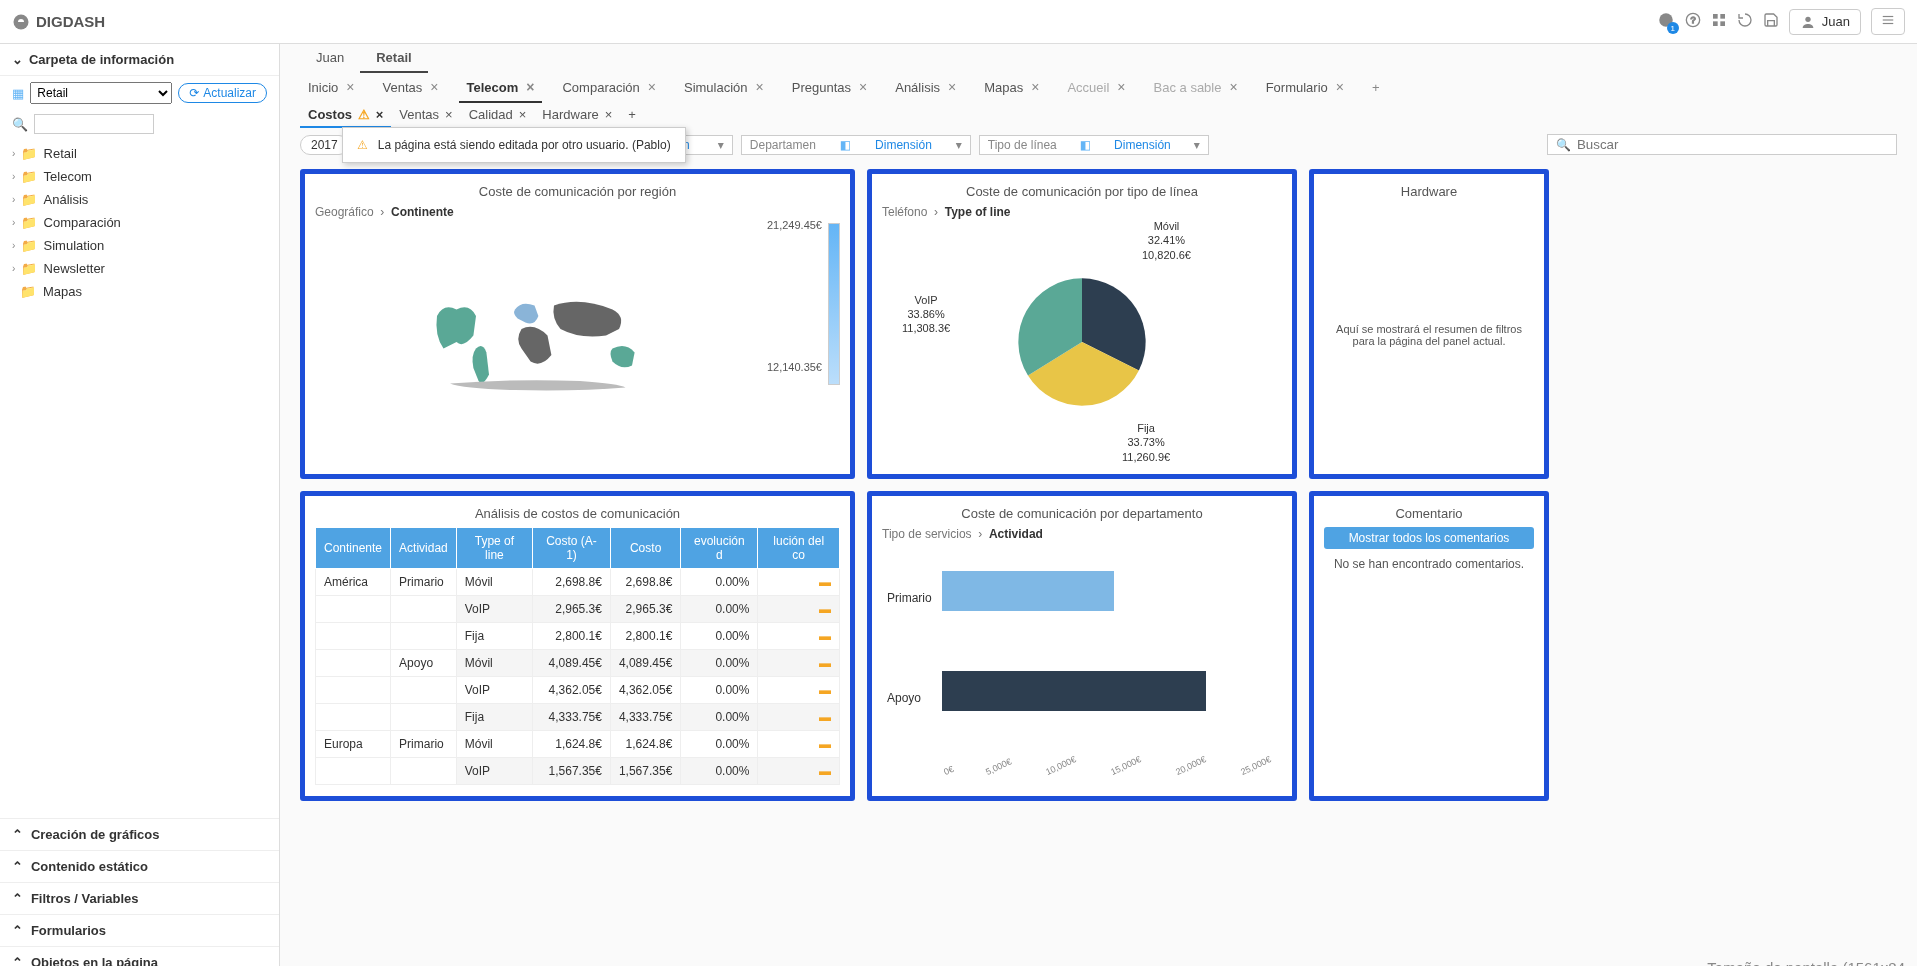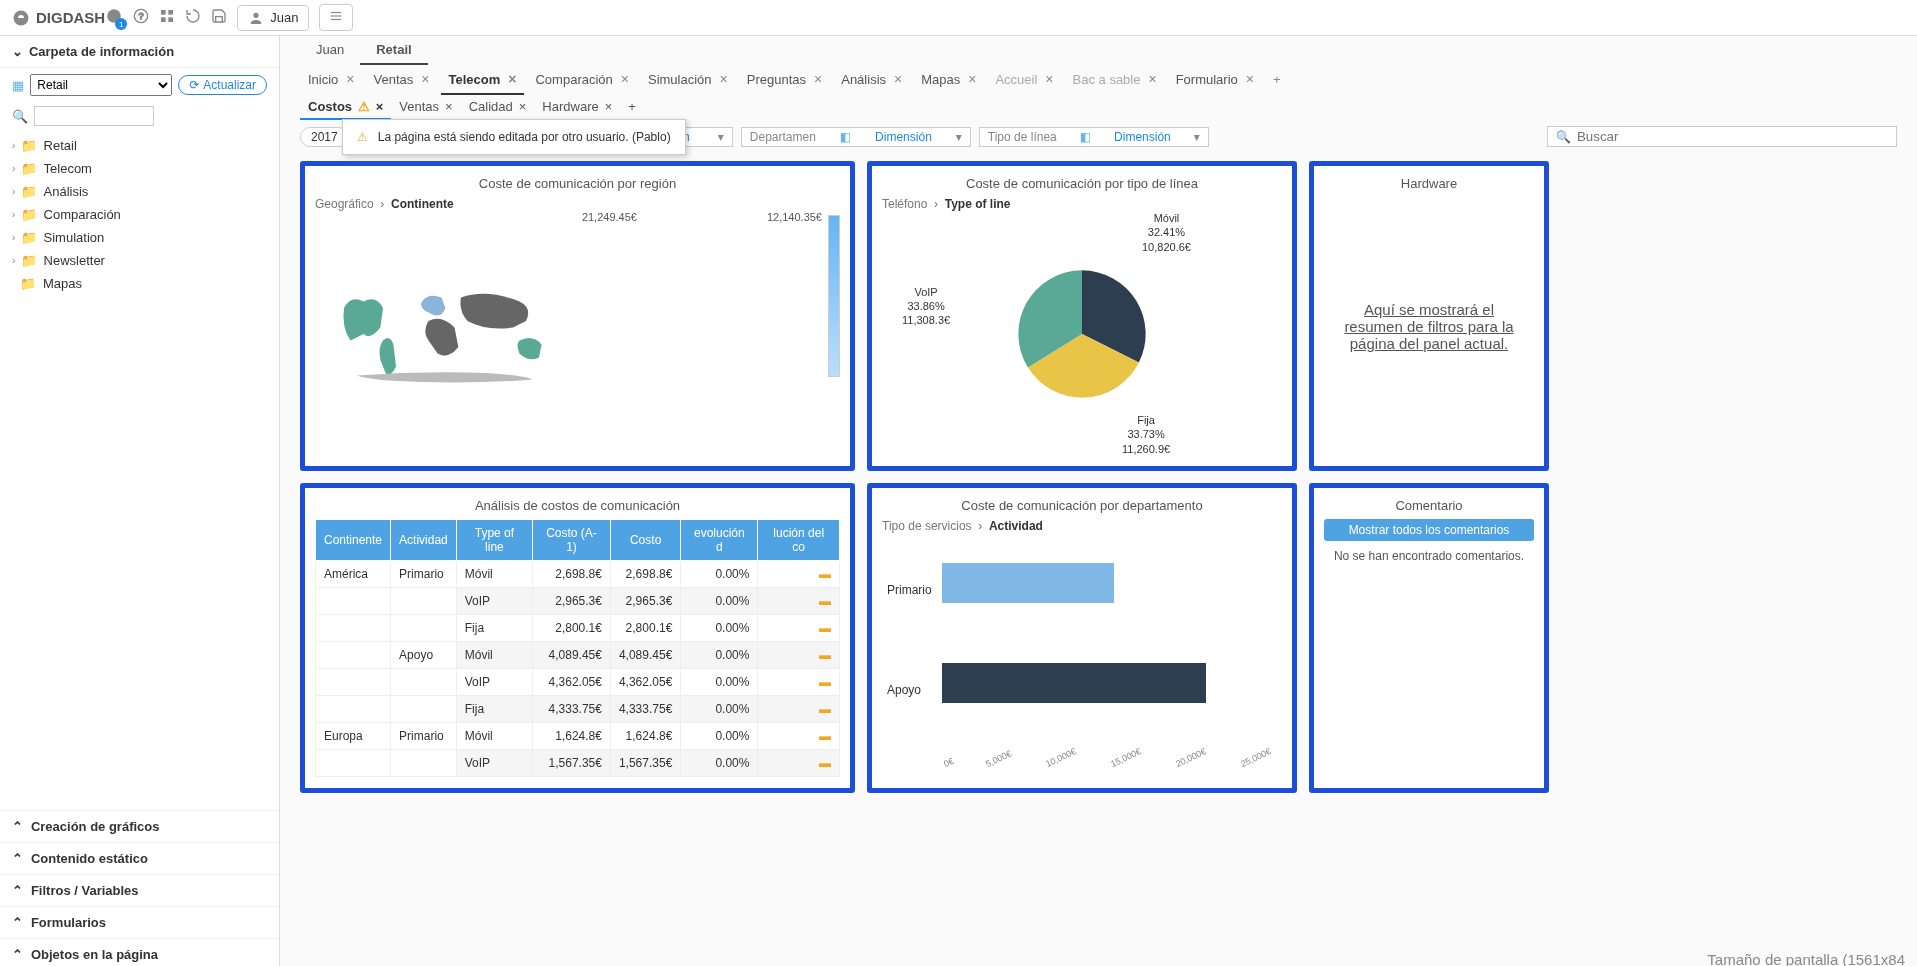--- a/index.html
+++ b/index.html
@@ -1,17 +1,17 @@
 <!DOCTYPE html>
 <html><head>
 <meta charset="utf-8">
 <style>
 * { box-sizing: border-box; margin: 0; padding: 0; }
 body { font-family: Arial, sans-serif; font-size: 13px; color: #333; background: #fff; }
-.header { display: flex; align-items: center; height: 36px; padding: 0 12px; border-bottom: 1px solid #ddd; }
+.header { display: flex; align-items: center; height: 44px; padding: 0 12px; border-bottom: 1px solid #ddd; justify-content: space-between; }
 .logo { display: flex; align-items: center; font-weight: bold; font-size: 15px; color: #555; }
 .logo svg { margin-right: 6px; }
 .header-title { flex: 1; text-align: center; font-size: 17px; color: #555; }
 .header-right { display: flex; align-items: center; gap: 10px; }
 .header-icon { cursor: pointer; color: #666; position: relative; }
 .header-icon .badge { position: absolute; bottom: -2px; right: -4px; background: #1e88e5; color: #fff; border-radius: 50%; width: 12px; height: 12px; font-size: 8px; display: flex; align-items: center; justify-content: center; }
 .user-chip { display: flex; align-items: center; gap: 6px; padding: 4px 10px; border: 1px solid #ccc; border-radius: 4px; cursor: pointer; }
 .burger { cursor: pointer; padding: 4px 8px; border: 1px solid #ccc; border-radius: 4px; }
 .main { display: flex; height: calc(100vh - 32px); }
 .sidebar { width: 280px; border-right: 1px solid #ddd; display: flex; flex-direction: column; }
@@ -25,21 +25,21 @@
 .tree { padding: 4px 0; }
 .tree-item { display: flex; align-items: center; gap: 6px; padding: 4px 12px; cursor: pointer; font-size: 13px; color: #333; }
 .tree-item .chev { color: #888; font-size: 10px; }
 .tree-item .folder-icon { color: #64b5f6; }
 .sidebar-bottom { margin-top: auto; }
 .sidebar-bottom .row { display: flex; align-items: center; gap: 8px; padding: 8px 12px; border-top: 1px solid #eee; font-weight: bold; font-size: 13px; cursor: pointer; }
 .content { flex: 1; display: flex; flex-direction: column; overflow: hidden; background: #fafafa; }
 .role-tabs { display: flex; padding: 0 20px; font-size: 13px; }
 .role-tab { padding: 6px 16px; border-bottom: 2px solid transparent; cursor: pointer; color: #555; }
 .role-tab.active { border-bottom: 2px solid #444; font-weight: bold; }
-.dash-tabs { display: flex; padding: 0 20px; gap: 3px; font-size: 13px; flex-wrap: wrap; align-items: center; }
+.dash-tabs { display: flex; padding: 0 20px; gap: 12px; font-size: 13px; flex-wrap: wrap; align-items: center; }
 .dash-tab { display: flex; align-items: center; padding: 6px 8px; gap: 8px; cursor: pointer; color: #555; border-bottom: 2px solid transparent; }
 .dash-tab.active { font-weight: bold; border-bottom: 2px solid #333; color: #333; }
 .dash-tab.disabled { color: #aaa; }
 .dash-tab .close-x { color: #888; font-size: 14px; cursor: pointer; }
 .dash-tab .plus { color: #888; }
 .sub-tabs { display: flex; padding: 0 20px; font-size: 13px; position: relative; }
 .sub-tab { display: flex; align-items: center; padding: 4px 8px; gap: 6px; cursor: pointer; color: #555; border-bottom: 2px solid transparent; }
 .sub-tab.active { font-weight: bold; border-bottom: 2px solid #1e88e5; color: #333; }
 .sub-tab .warn-icon { color: #f5a623; }
 .tooltip { position: absolute; top: 24px; left: 62px; background: #fff; border: 1px solid #ccc; box-shadow: 2px 2px 6px rgba(0,0,0,0.2); padding: 10px 14px; font-size: 12px; display: flex; align-items: center; gap: 10px; z-index: 100; }
@@ -50,26 +50,26 @@
 .dim-select .val { color: #1e88e5; }
 .dim-select .caret { color: #888; }
 .search-box { display: flex; align-items: center; gap: 6px; border: 1px solid #ccc; background: #fff; padding: 2px 8px; font-size: 12px; min-width: 350px; margin-left: auto; }
 .dashboard { flex: 1; overflow: auto; padding: 8px 20px; display: grid; grid-template-columns: 555px 430px 240px; grid-template-rows: 310px 310px; gap: 12px; }
 .panel { background: #fff; border: 5px solid #1d4ed8; border-radius: 3px; padding: 10px; display: flex; flex-direction: column; overflow: hidden; }
 .panel-title { text-align: center; font-size: 13px; color: #555; margin-bottom: 6px; }
 .breadcrumb { font-size: 12px; color: #777; }
 .breadcrumb b { color: #333; }
 .map-body { flex: 1; display: flex; }
 .map-area { flex: 1; display: flex; align-items: center; justify-content: center; }
-.map-legend { display: flex; flex-direction: row; align-items: flex-end; gap: 130px; font-size: 11px; color: #555; }
+.map-legend { display: flex; flex-direction: column; align-items: flex-end; gap: 130px; font-size: 11px; color: #555; }
 .legend-wrap { position: relative; padding-right: 18px; }
 .legend-bar { position: absolute; right: 0; top: 4px; bottom: 4px; width: 12px; background: linear-gradient(to bottom, #64b5f6, #bbdefb); border: 1px solid #ccc; }
 .pie-body { flex: 1; display: flex; align-items: center; justify-content: center; position: relative; }
 .pie-label { position: absolute; font-size: 11px; text-align: center; line-height: 1.3; }
-.filters-text { flex: 1; display: flex; align-items: center; justify-content: center; text-align: center; font-size: 15px; color: #555; padding: 0 10px; text-decoration: underline; }
+.filters-text { flex: 1; display: flex; align-items: center; justify-content: center; text-align: center; font-size: 11px; color: #555; padding: 0 10px; }
 .table-wrap { flex: 1; overflow: auto; }
 table { border-collapse: collapse; width: 100%; font-size: 12px; }
 th { background: #4fa3e3; color: #fff; padding: 6px 8px; border: 1px solid #fff; text-align: center; font-weight: normal; }
 td { padding: 6px 8px; border: 1px solid #eee; text-align: right; }
 td.left { text-align: left; }
 td.stripe { background: #f5f5f5; }
 .trend-icon { color: #f5a623; }
 .bar-body { flex: 1; position: relative; padding: 10px 10px 30px 60px; }
 .hbar { height: 40px; margin: 20px 0; }
 .bar-label { position: absolute; left: 0; font-size: 12px; }

